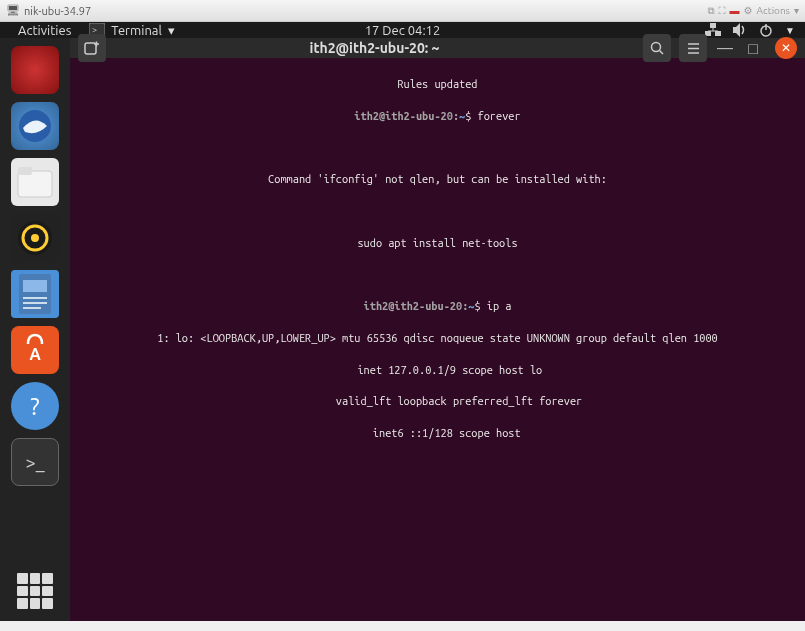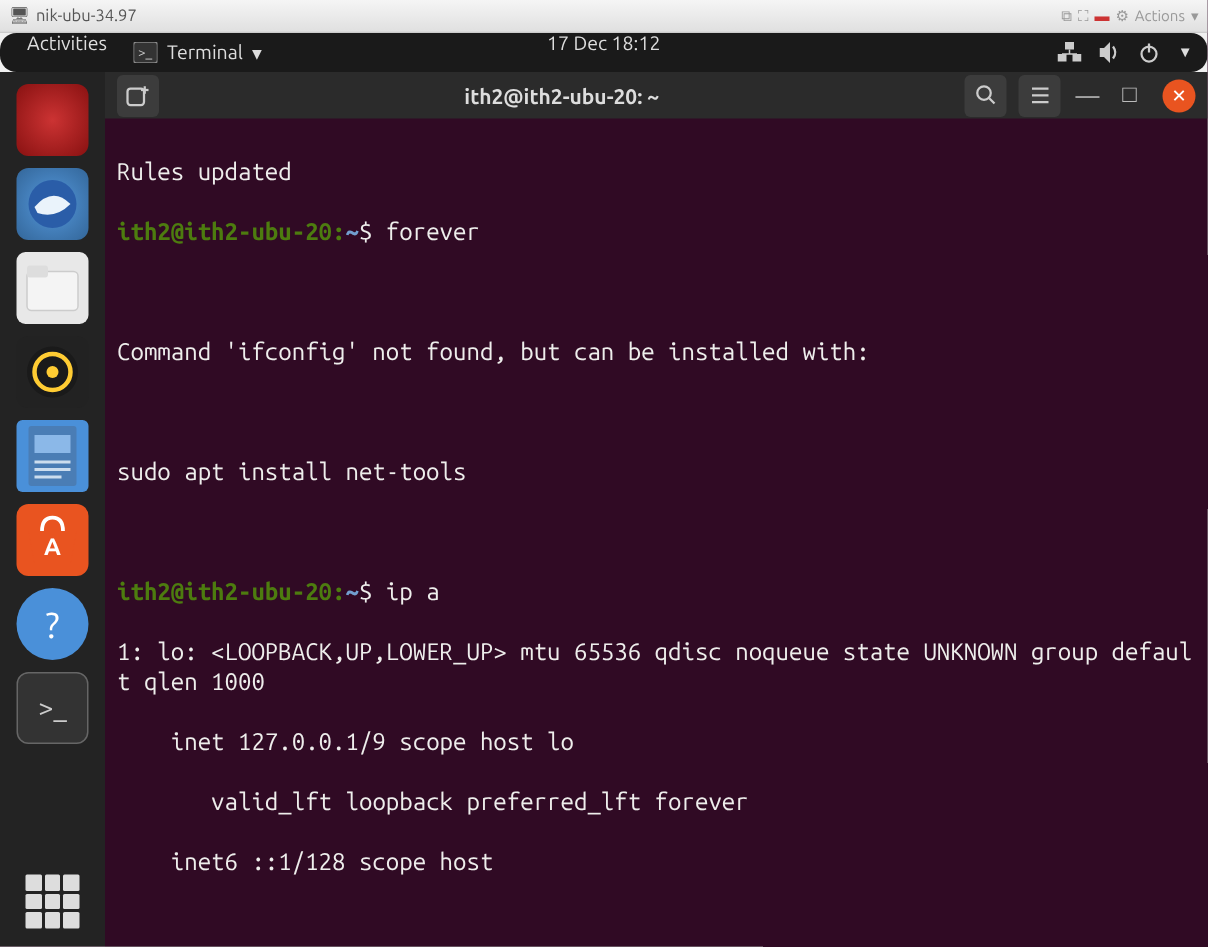--- a/index.html
+++ b/index.html
@@ -3,21 +3,21 @@
   <meta charset="utf-8">
   <style>
     * { margin: 0; padding: 0; box-sizing: border-box; }
     body { font-family: Ubuntu, sans-serif; background: #f0f0f0; width: 805px; height: 631px; overflow: hidden; }
     
     .vm-titlebar { background: linear-gradient(#f5f5f5, #e0e0e0); height: 22px; display: flex; align-items: center; padding: 0 6px; border-bottom: 1px solid #ccc; font-size: 11px; color: #555; }
     .vm-titlebar .vm-icon { margin-right: 4px; }
     .vm-titlebar .vm-right { margin-left: auto; display: flex; gap: 4px; align-items: center; color: #999; }
     .vm-titlebar .vm-right span { font-size: 10px; }
     
-    .gnome-topbar { background: #1a1a1a; height: 26px; display: flex; color: #ddd; font-size: 13px; padding: 0 10px; border-radius: 11px; }
+    .gnome-topbar { background: #1a1a1a; height: 16px; display: flex; align-items: center; color: #ddd; font-size: 13px; padding: 0 10px; }
     .gnome-topbar .activities { padding: 0 8px; }
     .gnome-topbar .terminal-menu { display: flex; align-items: center; gap: 6px; padding: 0 10px; }
     .gnome-topbar .clock { position: absolute; left: 50%; transform: translateX(-50%); }
     .gnome-topbar .sysicons { margin-left: auto; display: flex; gap: 12px; align-items: center; }
     
     .desktop { background: #2c2c2c; height: 583px; display: flex; }
     
     .dock { width: 70px; background: rgba(30,30,30,0.6); display: flex; flex-direction: column; align-items: center; padding-top: 8px; gap: 8px; }
     .dock-item { width: 48px; height: 48px; border-radius: 8px; display: flex; align-items: center; justify-content: center; font-size: 24px; }
     .dock-item.red { background: radial-gradient(#cc3333, #881111); }
@@ -26,31 +26,31 @@
     .dock-item.music { background: #222; color: #ffcc00; }
     .dock-item.docs { background: #4a90d9; color: white; border-radius: 4px; }
     .dock-item.store { background: #e95420; color: white; border-radius: 8px; }
     .dock-item.help { background: #4a90d9; color: white; border-radius: 50%; }
     .dock-item.term { background: #333; color: #ccc; font-size: 18px; border: 1px solid #666; }
     .dock-apps { margin-top: auto; margin-bottom: 12px; color: #ddd; }
     .dock-apps-grid { width: 36px; height: 36px; display: grid; grid-template-columns: repeat(3,1fr); grid-template-rows: repeat(3,1fr); gap: 2px; }
     .dock-apps-grid span { background: #ddd; border-radius: 1px; }
     
     .terminal-window { flex: 1; display: flex; flex-direction: column; background: #300a24; }
-    .term-titlebar { background: #2b2b2b; height: 31px; display: flex; align-items: center; padding: 0 8px; gap: 8px; }
+    .term-titlebar { background: #2b2b2b; height: 20px; display: flex; align-items: center; padding: 0 8px; gap: 8px; }
     .term-tab-new { width: 28px; height: 28px; background: #3c3c3c; border-radius: 4px; display: flex; align-items: center; justify-content: center; color: #ccc; }
     .term-title { flex: 1; text-align: center; color: #ddd; font-weight: bold; font-size: 14px; }
     .term-controls { display: flex; gap: 8px; align-items: center; }
     .term-btn { width: 28px; height: 28px; background: #3c3c3c; border-radius: 4px; display: flex; align-items: center; justify-content: center; color: #ccc; }
     .term-close { width: 22px; height: 22px; background: #e95420; border-radius: 50%; display: flex; align-items: center; justify-content: center; color: white; font-size: 12px; margin-left: 4px; }
     .term-min, .term-max { width: 20px; height: 20px; display: flex; align-items: center; justify-content: center; color: #bbb; }
     
-    .terminal-body { flex: 1; padding: 6px 8px; font-family: 'Ubuntu Mono', 'DejaVu Sans Mono', monospace; font-size: 16px; line-height: 1.25; color: #eeeeec; overflow: hidden; white-space: pre-wrap; word-break: break-all; }
+    .terminal-body { flex: 1; padding: 6px 8px; font-family: 'Ubuntu Mono', 'DejaVu Sans Mono', monospace; font-size: 11px; line-height: 1.25; color: #eeeeec; overflow: hidden; white-space: pre-wrap; word-break: break-all; text-align: center; }
     .terminal-body .line { min-height: 18px; }
-    .prompt-user { color: #4d7c0f; font-weight: bold; }
+    .prompt-user { color: #a3a3a3; font-weight: bold; }
     .prompt-path { color: #729fcf; font-weight: bold; }
     .cmd { color: #eeeeec; }
     
     svg { display: block; }
   </style>
 </head>
 <body>
 
 <div class="vm-titlebar">
   <span class="vm-icon">🖥</span>
@@ -70,21 +70,21 @@
   <div class="terminal-menu">
     <span>
       <svg width="16" height="14" viewBox="0 0 16 14">
           <rect x="0" y="0" width="16" height="14" rx="2" fill="#333" stroke="#888" stroke-width="1"></rect>
           <text x="3" y="10" font-size="9" fill="#ccc">&gt;_</text>
         </svg>
     </span>
     <span>Terminal</span>
     <span>▾</span>
   </div>
-  <span class="clock">17 Dec  18:12</span>
+  <span class="clock">17 Dec  04:12</span>
   <div class="sysicons">
     <span>
       <svg width="16" height="14" viewBox="0 0 16 14">
           <rect x="0" y="8" width="6" height="5" fill="#ccc"></rect>
           <rect x="10" y="8" width="6" height="5" fill="#ccc"></rect>
           <rect x="5" y="0" width="6" height="5" fill="#ccc"></rect>
           <line x1="8" y1="5" x2="8" y2="8" stroke="#ccc"></line>
           <line x1="3" y1="8" x2="13" y2="8" stroke="#ccc"></line>
         </svg>
     </span>
@@ -186,21 +186,21 @@
         <div class="term-min">—</div>
         <div class="term-max">□</div>
         <div class="term-close">✕</div>
       </div>
     </div>
 
     <div class="terminal-body">
 <div class="line">Rules updated</div>
 <div class="line"><span class="prompt-user">ith2@ith2-ubu-20</span><span class="prompt-user">:</span><span class="prompt-path">~</span><span class="cmd">$ </span><span class="cmd">forever</span></div>
 <div class="line">&nbsp;</div>
-<div class="line">Command 'ifconfig' not found, but can be installed with:</div>
+<div class="line">Command 'ifconfig' not qlen, but can be installed with:</div>
 <div class="line">&nbsp;</div>
 <div class="line">sudo apt install net-tools</div>
 <div class="line">&nbsp;</div>
 <div class="line"><span class="prompt-user">ith2@ith2-ubu-20</span><span class="prompt-user">:</span><span class="prompt-path">~</span><span class="cmd">$ </span><span class="cmd">ip a</span></div>
 <div class="line">1: lo: &lt;LOOPBACK,UP,LOWER_UP&gt; mtu 65536 qdisc noqueue state UNKNOWN group default qlen 1000</div>
 <div class="line">    inet 127.0.0.1/9 scope host lo</div>
 <div class="line">       valid_lft loopback preferred_lft forever</div>
 <div class="line">    inet6 ::1/128 scope host </div>
 
 

